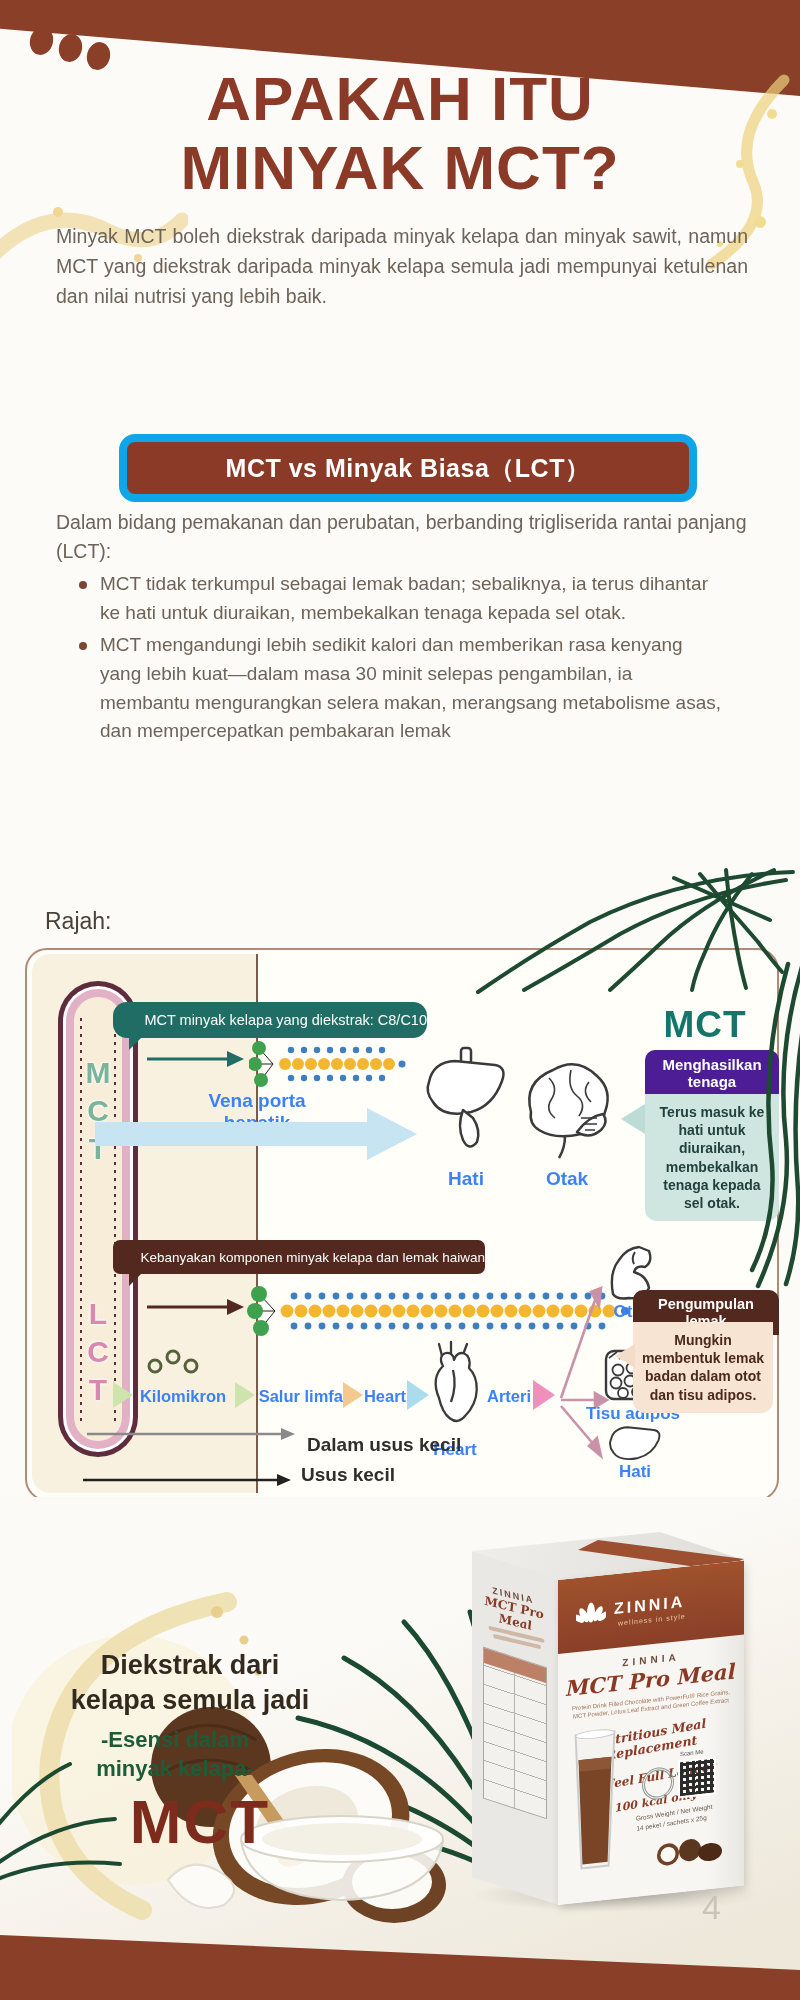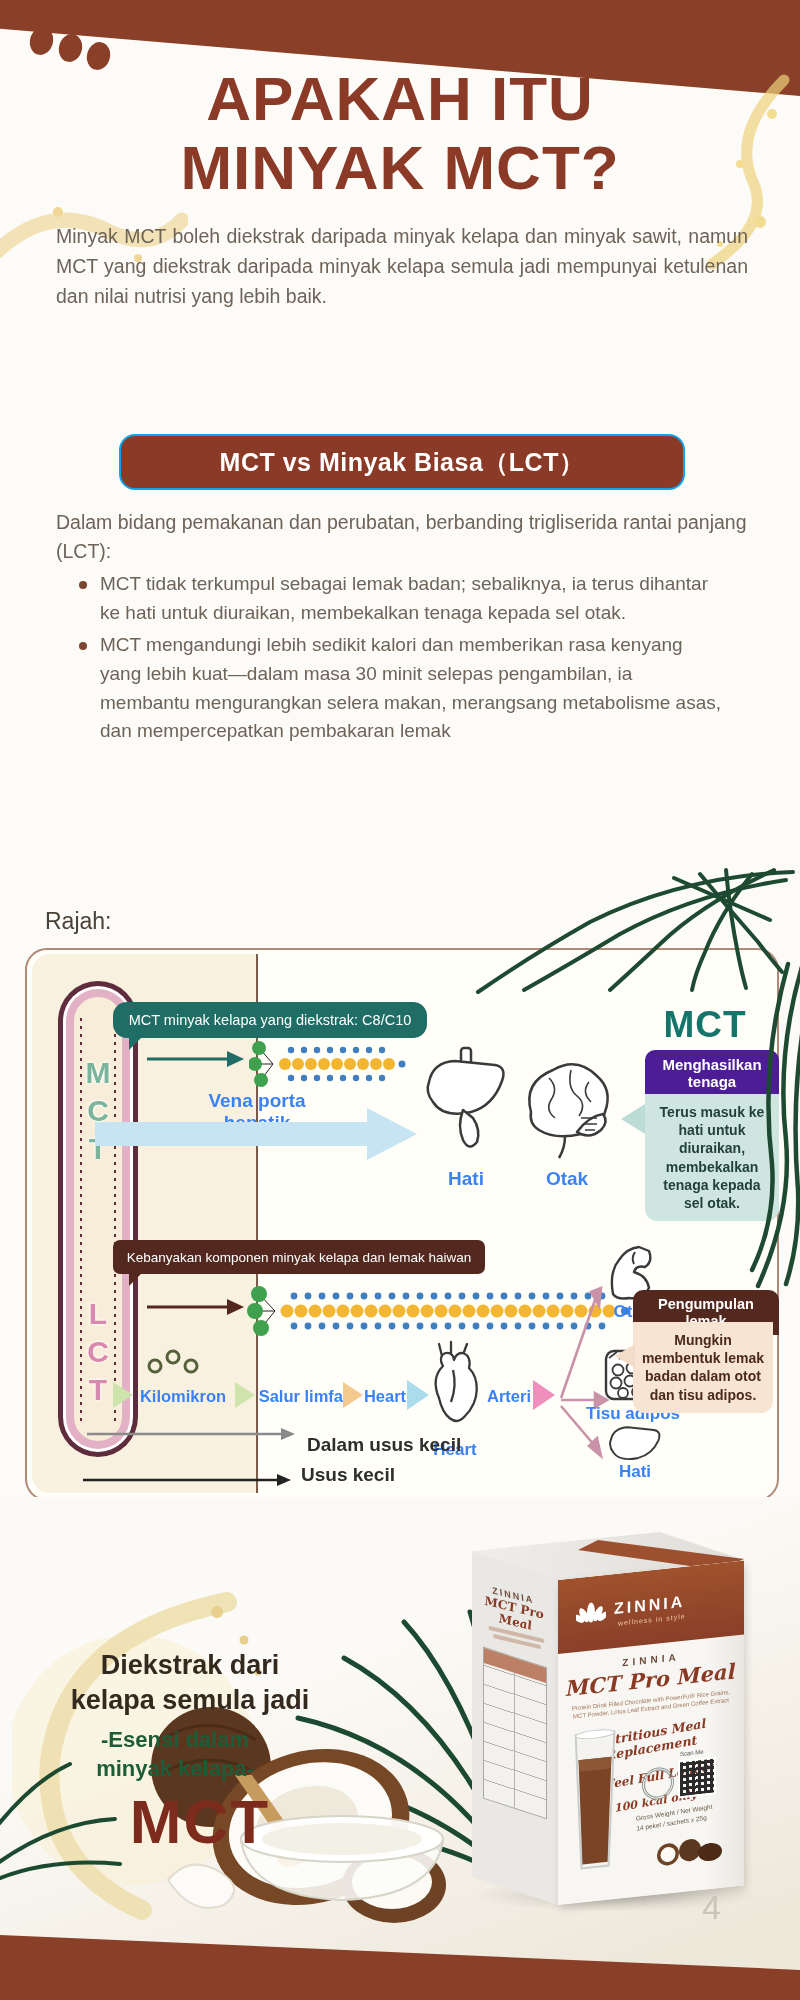--- a/index.html
+++ b/index.html
@@ -7,37 +7,37 @@
   #page{position:relative;width:800px;height:2000px;background:#fdfbf7;overflow:hidden;}
   .abs{position:absolute;}
   
   .top-band{left:0;top:0;width:800px;height:120px;background:#8a3f28;
     clip-path:polygon(0 0,100% 0,100% 80%,0 24%);}
   .dot{width:23px;height:28px;border-radius:50%;background:#8a3f28;transform:rotate(14deg);}
   .page-title{left:0;top:64px;width:800px;text-align:center;color:#8a3a26;
     font-weight:bold;font-size:62px;line-height:1.12;letter-spacing:1px;}
   
   .intro{left:56px;top:221px;width:692px;font-size:19.5px;line-height:1.54;color:#6d6359;text-align:justify;}
-  .banner{left:119px;top:434px;width:562px;height:52px;background:#8a3a26;border:2px solid #0ea5e9;
+  .banner{left:119px;top:434px;width:562px;height:52px;background:#8a3a26;border:8px solid #0ea5e9;
     border-radius:16px;display:flex;align-items:center;justify-content:center;color:#fff;
     font-weight:bold;font-size:25px;letter-spacing:.5px;}
   .lead{left:56px;top:508px;width:700px;font-size:19.5px;line-height:1.5;color:#6d6359;}
   .bullets{left:72px;top:570px;width:650px;margin:0;padding:0;list-style:none;
     font-size:19px;line-height:1.52;color:#6d6359;}
   .bullets li{position:relative;padding-left:28px;margin-bottom:3px;}
   .bullets li::before{content:"";position:absolute;left:7px;top:11px;width:8px;height:8px;border-radius:50%;background:#7c4634;}
   .rajah{left:45px;top:908px;font-size:23px;color:#4a4138;}
   
   .diagram{left:25px;top:948px;width:750px;height:549px;background:#fffef9;
     border:2px solid #b18977;border-radius:22px;}
   .strip{left:5px;top:4px;width:224px;height:539px;background:#f9f1df;
     border-right:2px solid #7c5a49;border-radius:18px 0 0 18px;}
   .vletters{width:34px;text-align:center;font-weight:bold;font-size:30px;line-height:38px;
     text-shadow:0 0 3px #fff,0 0 3px #fff;}
-  .bubble{color:#fff;display:flex;align-items:center;justify-content:center;text-align:center;}
+  .bubble{color:#fff;display:flex;align-items:center;justify-content:flex-end;text-align:center;}
   .bubble-teal{left:86px;top:52px;width:314px;height:36px;background:#1f6d64;border-radius:14px;font-size:14.5px;}
   .bubble-teal::after{content:"";position:absolute;left:16px;bottom:-12px;border:8px solid transparent;
     border-top-color:#1f6d64;border-left-color:#1f6d64;}
   .bubble-brown{left:86px;top:290px;width:372px;height:34px;background:#53291f;border-radius:7px;font-size:13.5px;}
   .bubble-brown::after{content:"";position:absolute;left:16px;bottom:-12px;border:8px solid transparent;
     border-top-color:#53291f;border-left-color:#53291f;}
   .dlabel{font-weight:bold;color:#3b82f6;text-align:center;}
   .callout-h{border-radius:10px 10px 0 0;color:#fff;font-weight:bold;text-align:center;padding:6px 4px;font-size:15px;line-height:1.15;}
   .callout-b{border-radius:0 0 12px 12px;font-weight:bold;text-align:center;padding:9px 7px;font-size:14px;line-height:1.3;}
   .mct-head{font-size:37px;font-weight:800;color:#15756a;letter-spacing:1px;text-align:center;}

